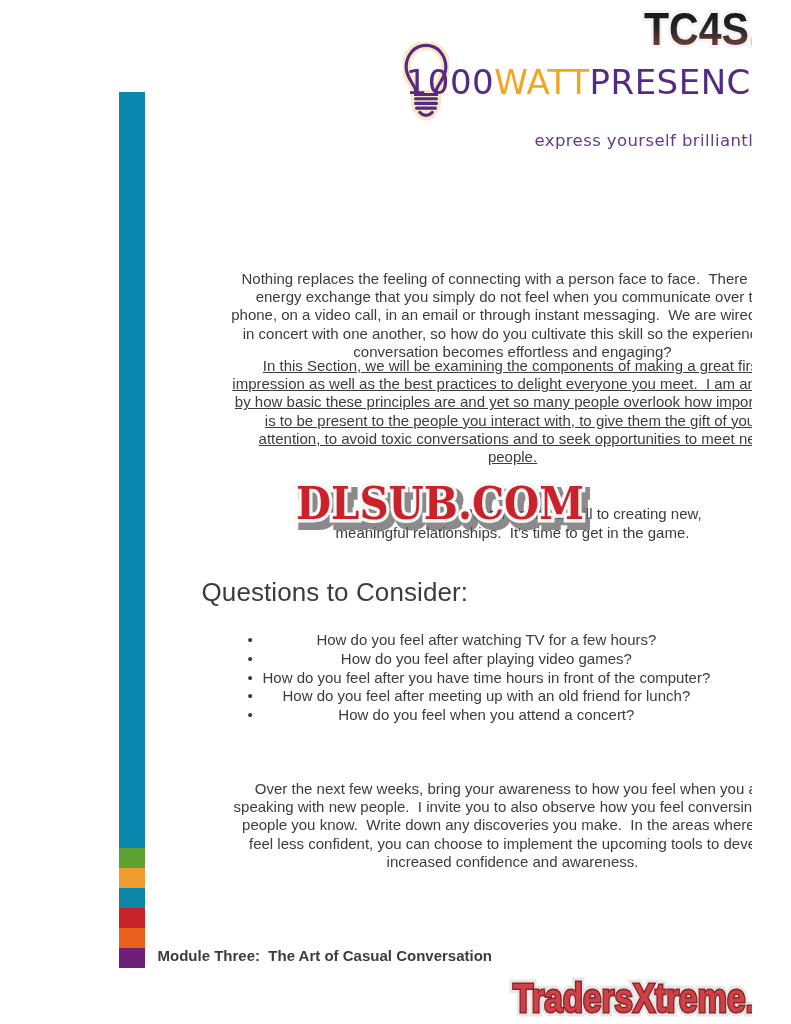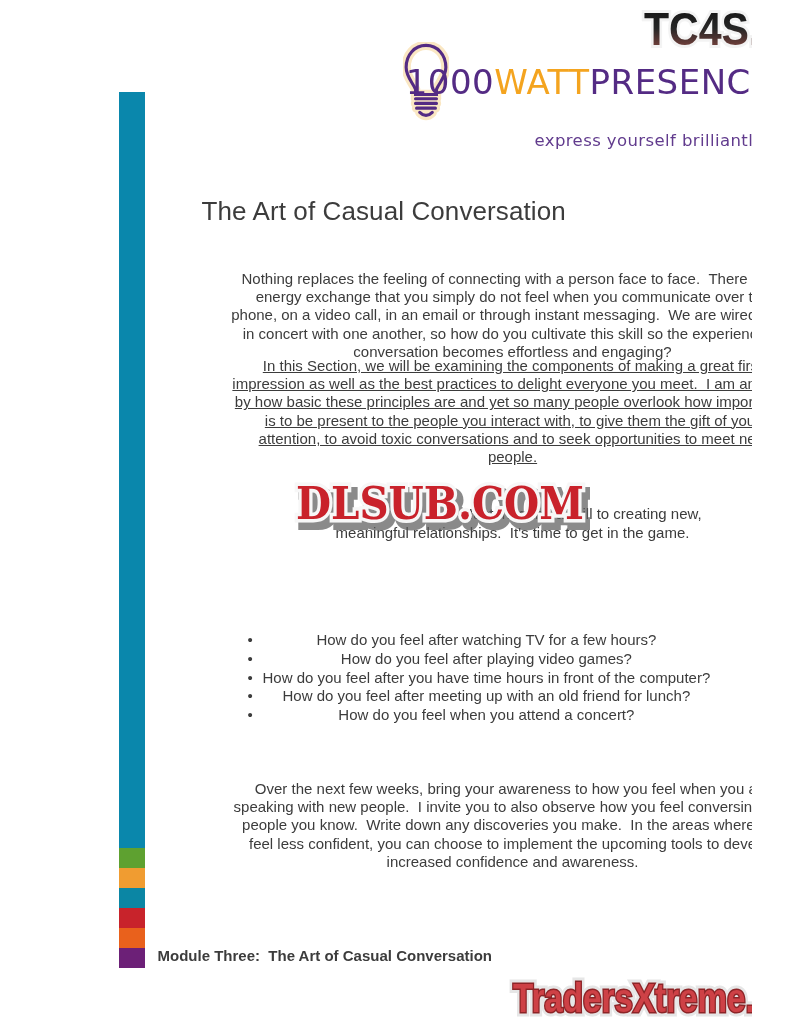--- a/index.html
+++ b/index.html
@@ -110,39 +110,39 @@
   <div class="vbar">
     <div class="vbar-teal"></div>
     <div class="sq" style="background: rgb(94, 161, 48);"></div>
     <div class="sq" style="background: rgb(240, 156, 49);"></div>
     <div class="sq" style="background: rgb(11, 134, 164);"></div>
     <div class="sq" style="background: rgb(200, 35, 43);"></div>
     <div class="sq" style="background: rgb(233, 97, 28);"></div>
     <div class="sq" style="background: rgb(108, 32, 119);"></div>
   </div>
 
-  <h1 class="h1">The Art of Casual Conversation</h1>
 
   <div class="p p1">Nothing replaces the feeling of connecting with a person face to face. &nbsp;There is an
 energy exchange that you simply do not feel when you communicate over the
 phone, on a video call, in an email or through instant messaging. &nbsp;We are wired to be
 in concert with one another, so how do you cultivate this skill so the experience of
 conversation becomes effortless and engaging?</div>
   <div class="p p2">In this Section, we will be examining the components of making a great first
 impression as well as the best practices to delight everyone you meet. &nbsp;I am amazed
 by how basic these principles are and yet so many people overlook how important it
 is to be present to the people you interact with, to give them the gift of your
 attention, to avoid toxic conversations and to seek opportunities to meet new
 people.</div>
 
   <div class="p3">
     <div class="p3-l1"><span>Mastering the a</span><span class="p3-right">ill to creating new,</span></div>
     <div>meaningful relationships. &nbsp;It's time to get in the game.</div>
   </div>
 
+  <h2 class="h2">Questions to Consider:</h2>
 
   <ul class="bullets">
     <li>How do you feel after watching TV for a few hours?</li>
     <li>How do you feel after playing video games?</li>
     <li>How do you feel after you have time hours in front of the computer?</li>
     <li>How do you feel after meeting up with an old friend for lunch?</li>
     <li>How do you feel when you attend a concert?</li>
   </ul>
 
   <div class="p p4">Over the next few weeks, bring your awareness to how you feel when you are

